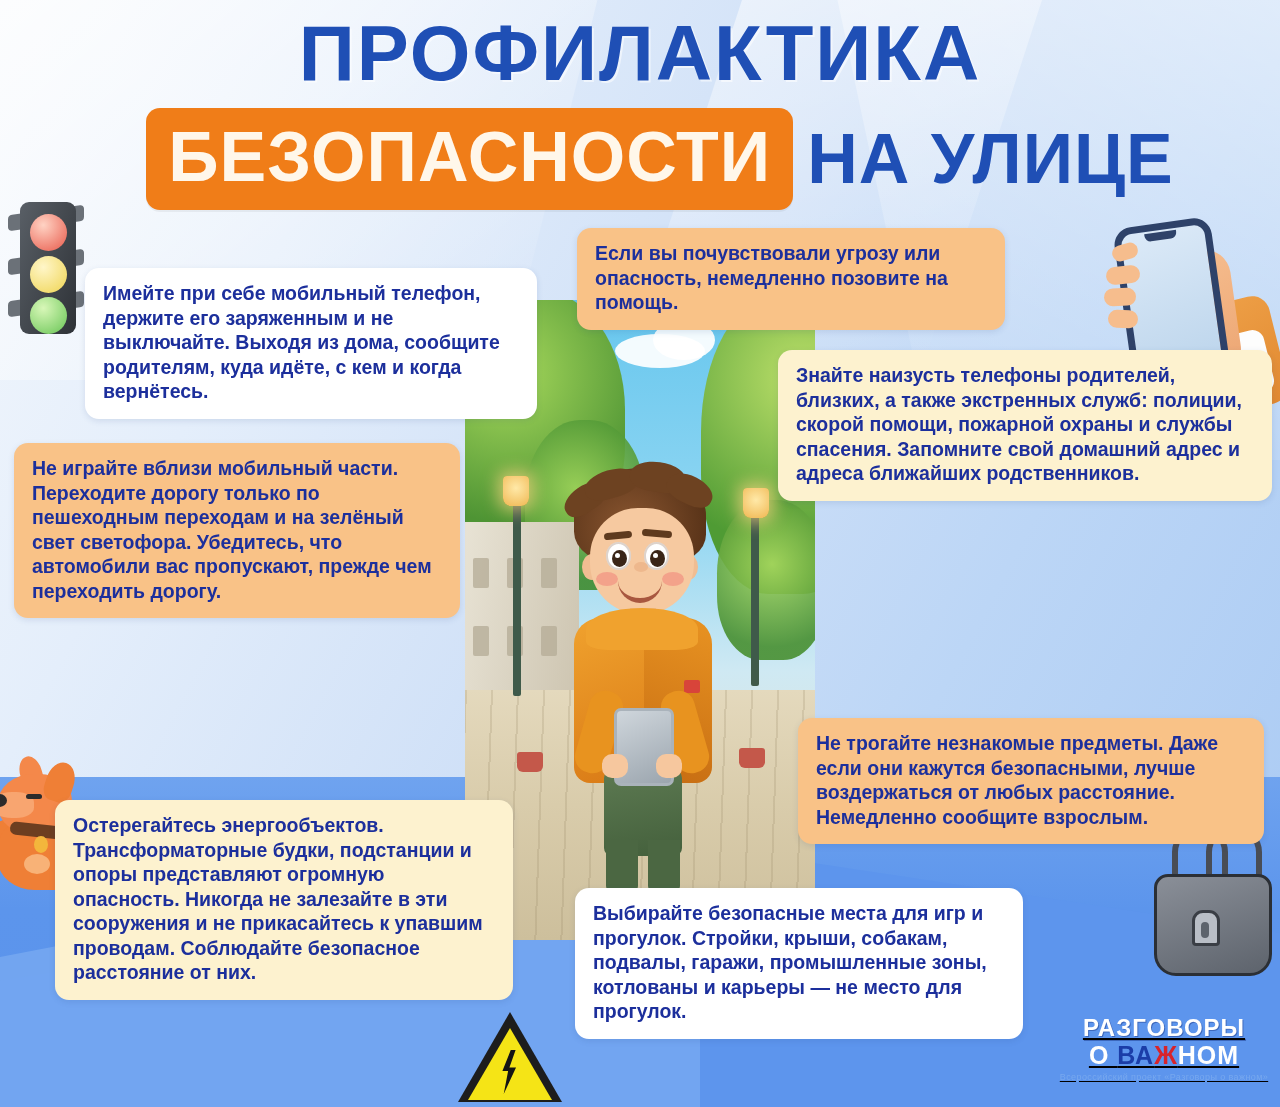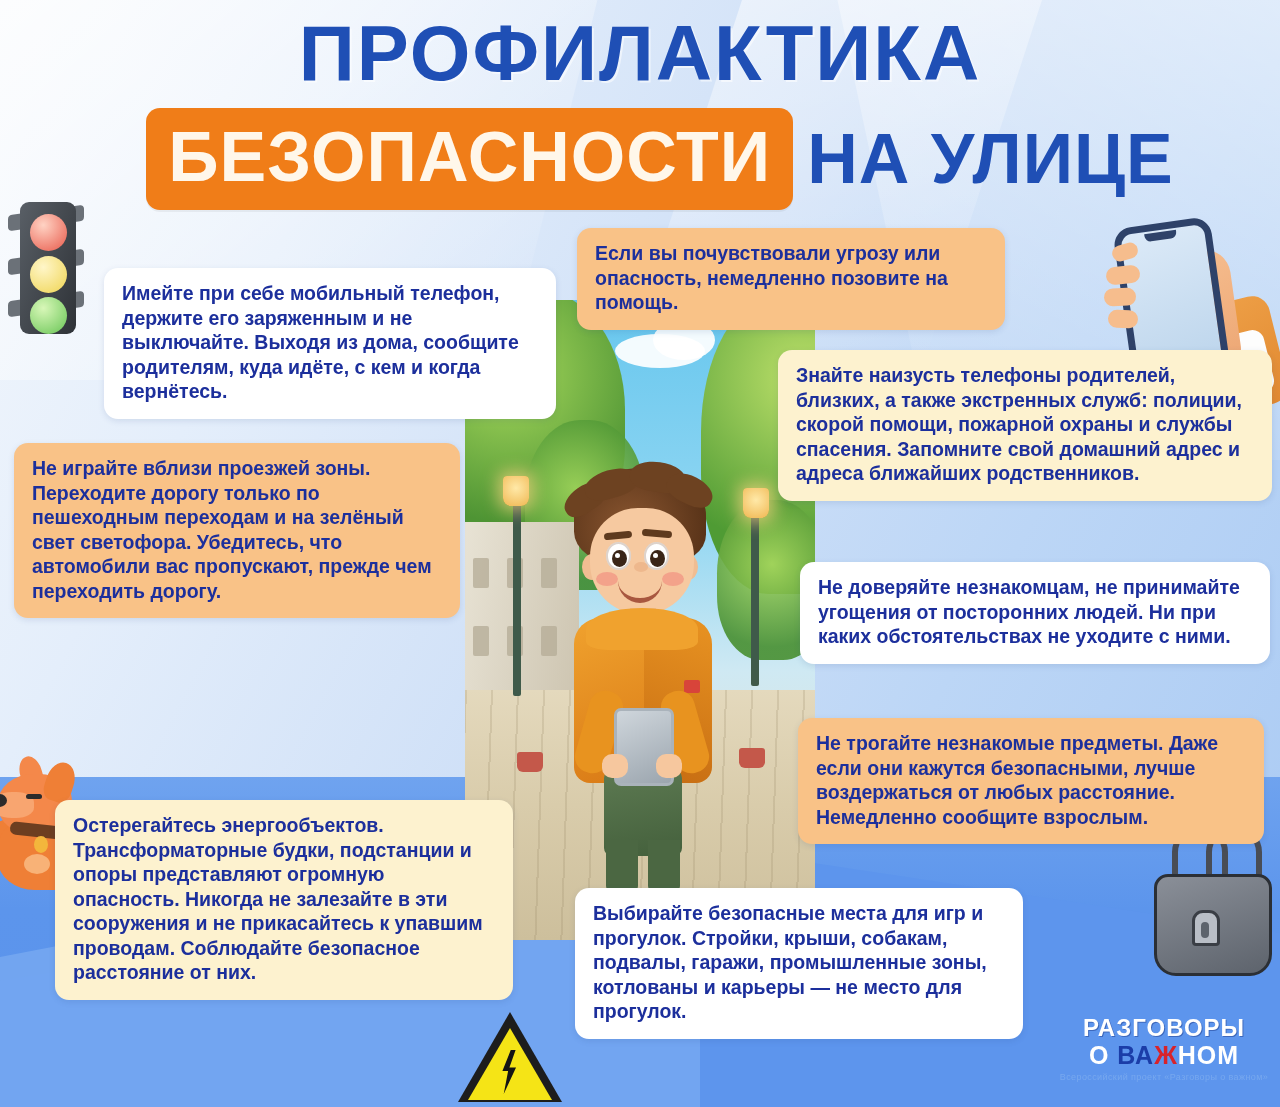--- a/index.html
+++ b/index.html
@@ -310,32 +310,32 @@
     line-height:1.26;
     box-shadow:0 2px 6px rgba(40,70,130,.13);
     box-sizing:border-box;
   }
   .card.white{background:#ffffff;}
   .card.orange{background:#f9c287;}
   .card.cream{background:#fdf2cf;}
 
   .card p{margin:0;}
 
-  #card-phone   {left:104px; top:268px;  width:452px;}
+  #card-phone   {left:85px; top:268px;  width:452px;}
   #card-road    {left:14px; top:443px;  width:446px;}
   #card-animals {left:28px; top:666px;  width:462px;}
   #card-energy  {left:55px; top:800px;  width:458px;}
   #card-threat  {left:577px;top:228px;  width:428px;}
   #card-phones  {left:778px;top:350px;  width:494px;}
   #card-strangers{left:800px;top:562px; width:470px;}
   #card-objects {left:798px;top:718px;  width:466px;}
   #card-places  {left:575px;top:888px;  width:448px;}
 
   
-  .logo{position:absolute;left:1058px;top:1016px;width:212px;text-align:center;}
+  .logo{position:absolute;left:1058px;top:1016px;width:212px;text-align:center;text-decoration:underline;}
   .logo .l1{
     font-size:24px;font-weight:bold;letter-spacing:1px;line-height:1;
     color:#ffffff;text-shadow:1px 1px 0 rgba(30,60,140,.5);
   }
   .logo .l2{
     margin-top:3px;font-size:25px;font-weight:bold;letter-spacing:1px;line-height:1;
   }
   .logo .l2 .w{color:#ffffff;}
   .logo .l2 .b{color:#1b3da8;}
   .logo .l2 .r{color:#d8232a;}
@@ -477,33 +477,30 @@
     <div class="line2">
       <span class="hl-badge">БЕЗОПАСНОСТИ</span>
       <span class="hl-rest">НА УЛИЦЕ</span>
     </div>
   </div>
 
   <div class="card white" id="card-phone">
       <p>Имейте при себе мобильный телефон, держите его заряженным и не выключайте. Выходя из дома, сообщите родителям, куда идёте, с кем и когда вернётесь.</p>
     </div>
   <div class="card orange" id="card-road">
-      <p>Не играйте вблизи проезжей зоны. Переходите дорогу только по пешеходным переходам и на зелёный свет светофора. Убедитесь, что автомобили вас пропускают, прежде чем переходить дорогу.</p>
+      <p>Не играйте вблизи мобильный части. Переходите дорогу только по пешеходным переходам и на зелёный свет светофора. Убедитесь, что автомобили вас пропускают, прежде чем переходить дорогу.</p>
     </div>
   <div class="card cream" id="card-energy">
       <p>Остерегайтесь энергообъектов. Трансформаторные будки, подстанции и опоры представляют огромную опасность. Никогда не залезайте в эти сооружения и не прикасайтесь к упавшим проводам. Соблюдайте безопасное расстояние от них.</p>
     </div>
   <div class="card orange" id="card-threat">
       <p>Если вы почувствовали угрозу или опасность, немедленно позовите на помощь.</p>
     </div>
   <div class="card cream" id="card-phones">
       <p>Знайте наизусть телефоны родителей, близких, а также экстренных служб: полиции, скорой помощи, пожарной охраны и службы спасения. Запомните свой домашний адрес и адреса ближайших родственников.</p>
-    </div>
-  <div class="card white" id="card-strangers">
-      <p>Не доверяйте незнакомцам, не принимайте угощения от посторонних людей. Ни при каких обстоятельствах не уходите с ними.</p>
     </div>
   <div class="card orange" id="card-objects">
       <p>Не трогайте незнакомые предметы. Даже если они кажутся безопасными, лучше воздержаться от любых расстояние. Немедленно сообщите взрослым.</p>
     </div>
   <div class="card white" id="card-places">
       <p>Выбирайте безопасные места для игр и прогулок. Стройки, крыши, собакам, подвалы, гаражи, промышленные зоны, котлованы и карьеры — не место для прогулок.</p>
     </div>
 
   <div class="logo">
     <div class="l1">РАЗГОВОРЫ</div>

